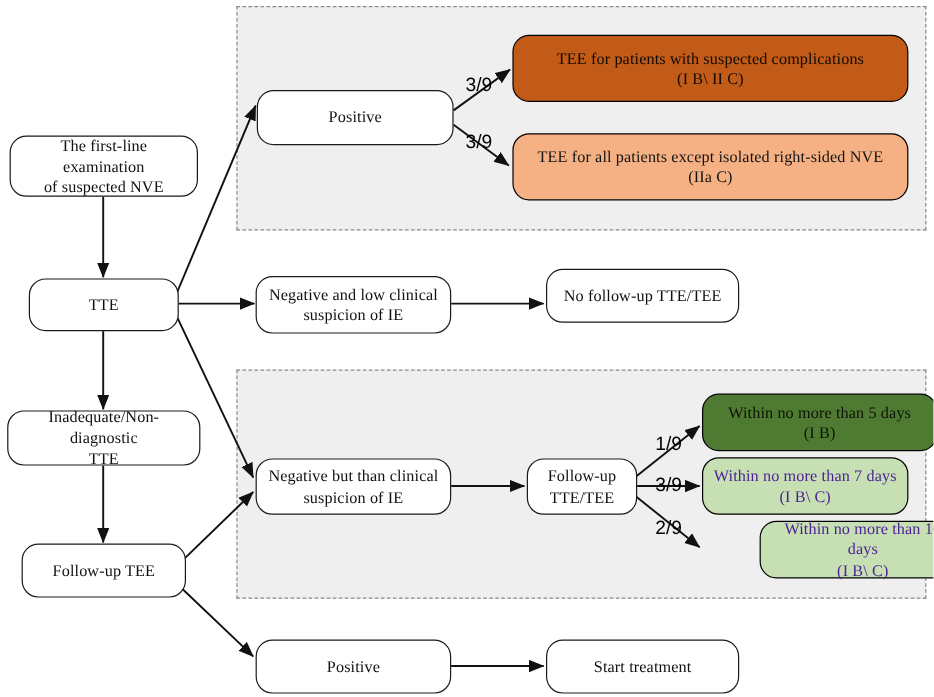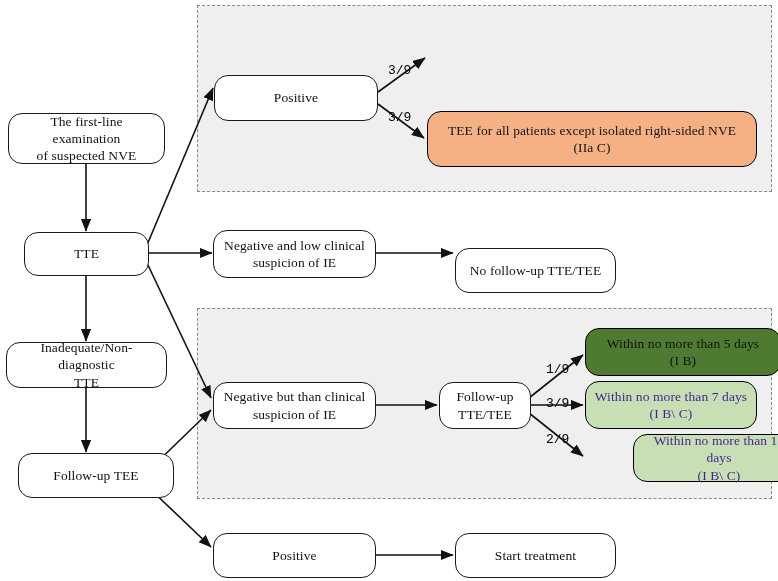--- a/index.html
+++ b/index.html
@@ -40,23 +40,23 @@
   }
   .node .txt{display:block;width:100%;}
   .node.colored{border:1.3px solid #000000;}
   .node.dark-orange{background:#C25A18;color:#120a04;}
   .node.light-orange{background:#F5B183;color:#141414;}
   .node.dark-green{background:#4E7B31;color:#0d1306;}
   .node.light-green{background:#C6E0B4;color:#4c1d95;}
   
   .elabel{
     position:absolute;
-    font-size:13px;
+    font-size:16px;
     color:#000;
-    font-family:Liberation Mono, monospace;
+    font-family:Liberation Sans, sans-serif;
     white-space:nowrap;
     background:transparent;
   }
   
   #edges{
     position:absolute;
     left:0;top:0;
     width:778px;height:581px;
     pointer-events:none;
   }
@@ -122,44 +122,50 @@
     <span class="txt">TTE</span>
   </div>
 
   <div class="node" style="left:6px;top:342px;width:161px;height:46px;">
     <span class="txt">
       <span>Inadequate/Non-diagnostic</span><br>
       <span>TTE</span>
     </span>
   </div>
 
-  <div class="node" style="left:18px;top:453px;width:156px;height:45px;">
+  <div class="node" style="left:18px;top:453px;width:137px;height:45px;">
     <span class="txt">Follow-up TEE</span>
   </div>
 
   <div class="node" style="left:214px;top:75px;width:164px;height:46px;">
     <span class="txt">Positive</span>
   </div>
 
+  <div class="node colored dark-orange" style="left:427px;top:29px;width:330px;height:56px;">
+    <span class="txt">
+      <span>TEE for patients with suspected complications</span><br>
+      <span>(I B\ II C)</span>
+    </span>
+  </div>
 
   <div class="node colored light-orange" style="left:427px;top:111px;width:330px;height:56px;">
     <span class="txt">
       <span>TEE for all patients except isolated right-sided NVE</span><br>
       <span>(IIa C)</span>
     </span>
   </div>
 
   <div class="node" style="left:213px;top:230px;width:163px;height:48px;">
     <span class="txt">
       <span>Negative and low clinical</span><br>
       <span>suspicion of IE</span>
     </span>
   </div>
 
-  <div class="node" style="left:455px;top:248px;width:161px;height:45px;">
+  <div class="node" style="left:455px;top:224px;width:161px;height:45px;">
     <span class="txt">No follow-up TTE/TEE</span>
   </div>
 
   <div class="node" style="left:213px;top:382px;width:163px;height:47px;">
     <span class="txt">
       <span>Negative but than clinical</span><br>
       <span>suspicion of IE</span>
     </span>
   </div>
 

